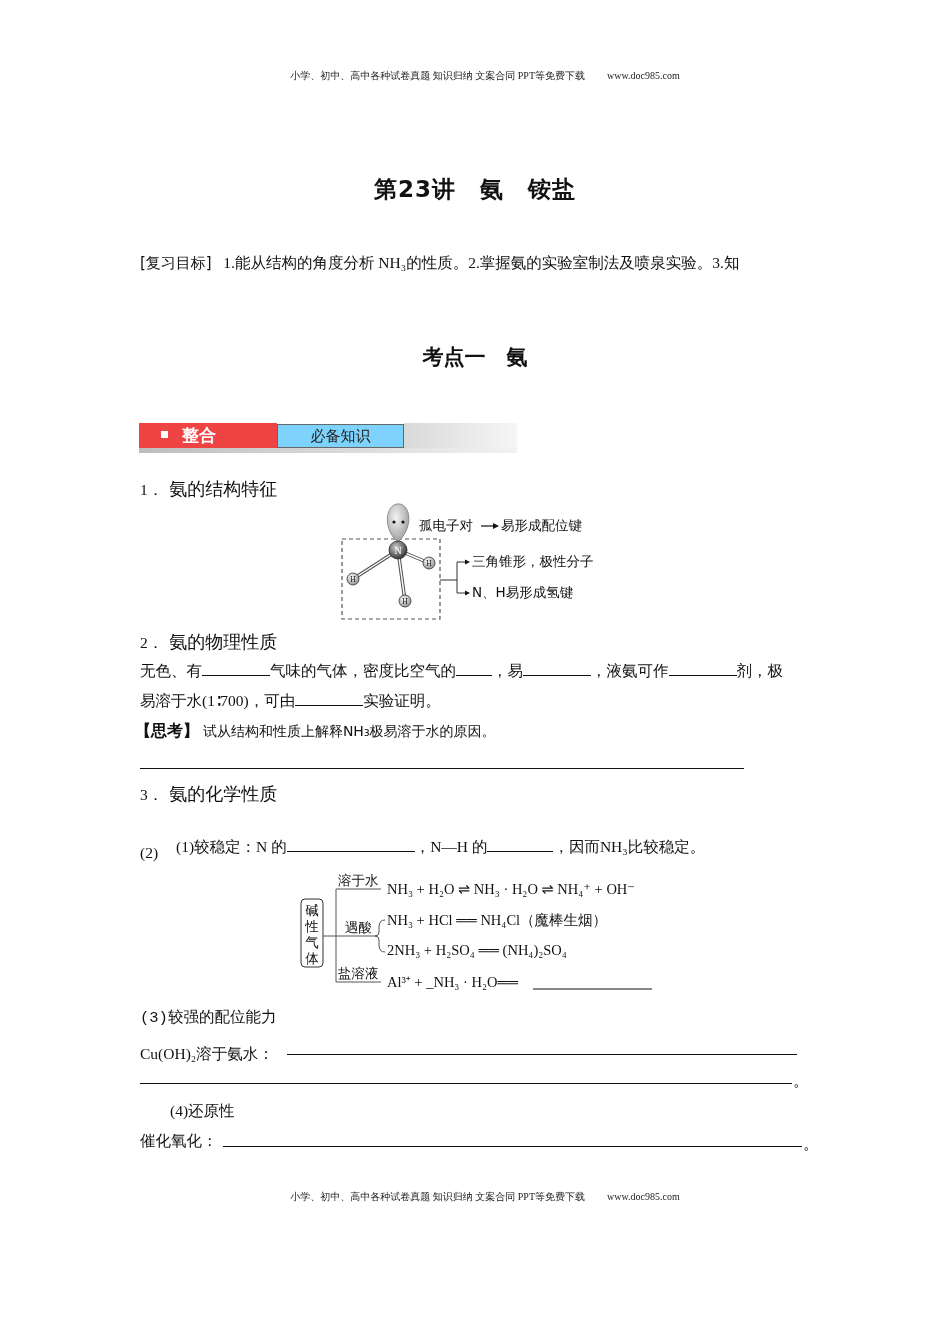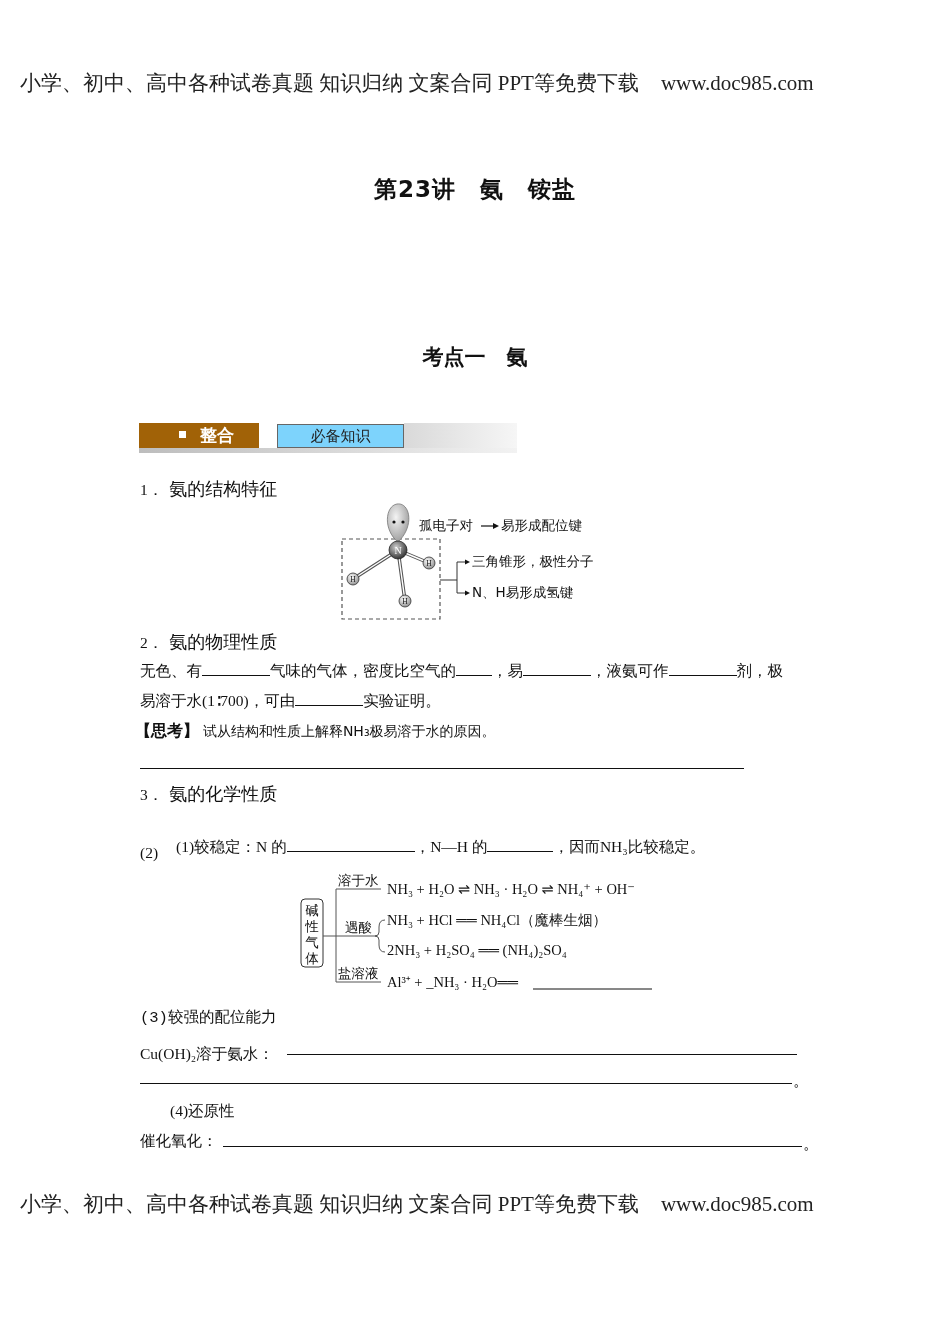--- a/index.html
+++ b/index.html
@@ -1,28 +1,28 @@
 <!DOCTYPE html>
 <html><head>
 <meta charset="utf-8">
 <style>
   * { box-sizing: border-box; margin: 0; padding: 0; }
   html, body { width: 950px; height: 1344px; background: #fff; }
   body { position: relative; font-family: "Liberation Serif", "DejaVu Serif", serif; color: #111; font-size: 15px; }
   .abs { position: absolute; }
-  .header, .footer { left: 0; width: 950px; font-size: 21px; color: #222; padding-left: 20px; }
+  .header, .footer { left: 0; width: 950px; text-align: center; font-size: 10px; color: #222; padding-left: 20px; }
   .header { top: 69px; }
   .footer { top: 1190px; }
   .header .url, .footer .url { margin-left: 22px; }
   .title { top: 174px; left: 0; width: 950px; text-align: center; font-family: "DejaVu Sans", sans-serif; font-weight: bold; font-size: 23px; letter-spacing: 1px; }
   .goal { top: 246px; left: 140px; width: 675px; line-height: 33px; font-size: 15.5px; }
   .goal .lbl { font-family: "DejaVu Sans", sans-serif; font-size: 15px; }
   .sect { top: 343px; left: 0; width: 950px; text-align: center; font-family: "DejaVu Sans", sans-serif; font-weight: bold; font-size: 21px; }
   .banner { top: 423px; left: 139px; width: 378px; height: 30px; }
-  .banner .dark { position: absolute; left: 0; top: 0; width: 120px; height: 25px; background: #a16207; color: #fff; font-family: "DejaVu Sans", sans-serif; font-weight: bold; font-size: 17px; line-height: 25px; padding-left: 40px; }
+  .banner .dark { position: absolute; left: 0; top: 0; width: 138px; height: 25px; background: #ef4444; color: #fff; font-family: "DejaVu Sans", sans-serif; font-weight: bold; font-size: 17px; line-height: 25px; padding-left: 22px; }
   .banner .dark .sq { display: inline-block; width: 7px; height: 7px; background: #fff; margin-right: 14px; vertical-align: middle; position: relative; top: -2px; }
   .banner .light { position: absolute; left: 138px; top: 1px; width: 127px; height: 24px; border: 1px solid #666; background: #7dd3fc; font-family: "DejaVu Sans", sans-serif; font-size: 15px; text-align: center; line-height: 22px; color: #222; }
   .banner .fade { position: absolute; left: 265px; top: 0; width: 113px; height: 30px; background: linear-gradient(to right, #d9d9d9, #f6f6f6); }
   .banner .under { position: absolute; left: 0; top: 25px; width: 378px; height: 5px; background: linear-gradient(to right, #bdbdbd, #f2f2f2); }
   .h { left: 140px; font-size: 15.5px; }
   .h .num { margin-right: 6px; }
   .h .t { font-family: "DejaVu Sans", sans-serif; font-size: 18px; }
   .line { left: 140px; width: 675px; font-size: 15.5px; line-height: 30px; }
   .blank { display: inline-block; border-bottom: 1px solid #111; height: 16px; vertical-align: baseline; }
   .think-lbl { font-family: Liberation Sans, sans-serif; font-weight: bold; font-size: 16px; }
@@ -36,20 +36,21 @@
 </head>
 <body>
 
 <div class="abs header">
   <span>小学、初中、高中各种试卷真题  知识归纳  文案合同  PPT等免费下载</span><span class="url">www.doc985.com</span>
 </div>
 
 <div class="abs title">第23讲　氨　铵盐</div>
 
 <div class="abs goal">
+  <div><span class="lbl">[复习目标]</span>&nbsp;&nbsp;&nbsp;<span>1.能从结构的角度分析 NH₃的性质。2.掌握氨的实验室制法及喷泉实验。3.知</span></div>
 </div>
 
 <div class="abs sect">考点一　氨</div>
 
 <div class="abs banner">
   <div class="fade"></div>
   <div class="under"></div>
   <div class="dark"><span class="sq"></span><span>整合</span></div>
   <div class="light">必备知识</div>
 </div>

